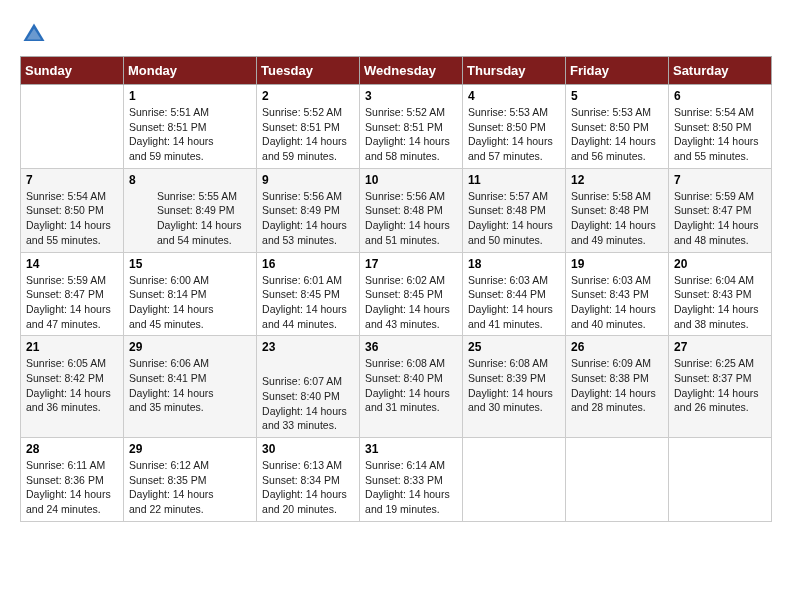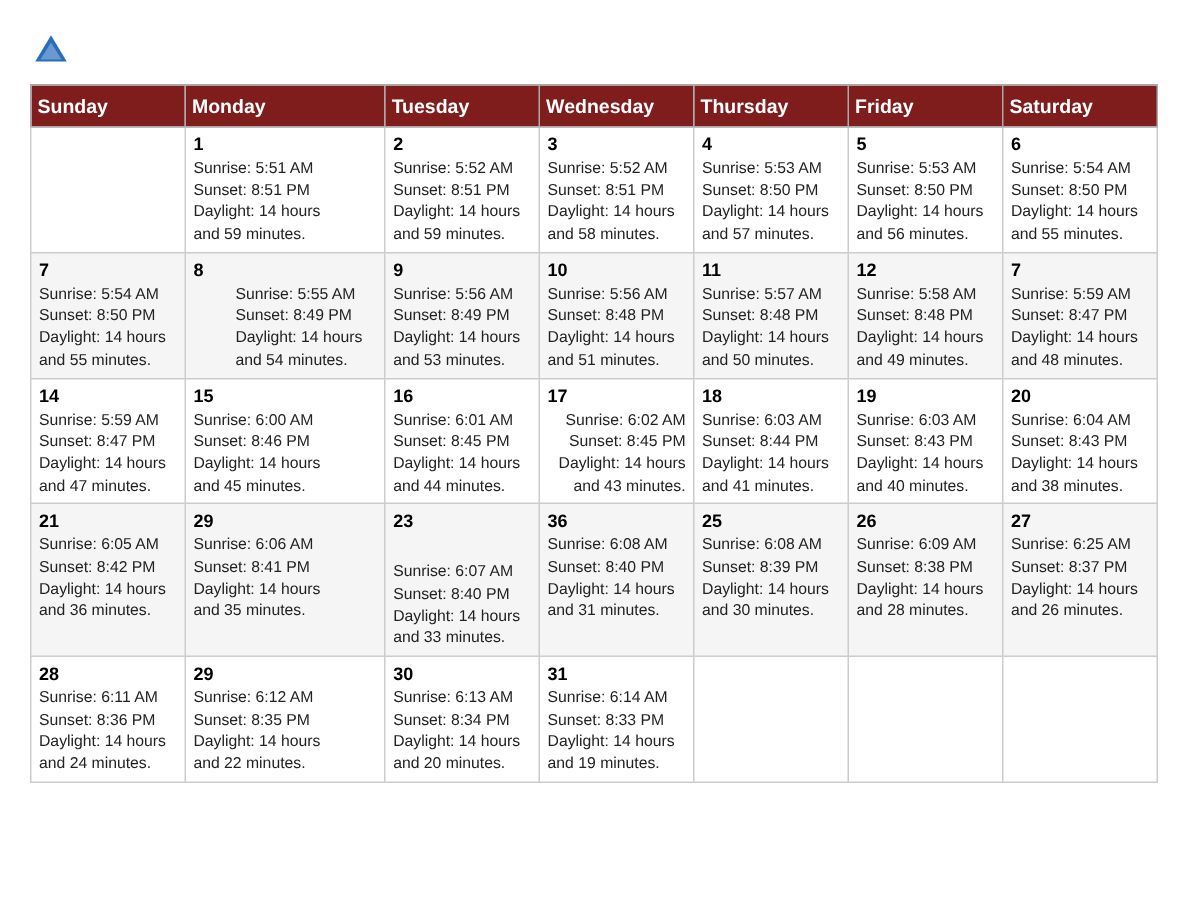--- a/index.html
+++ b/index.html
@@ -226,34 +226,34 @@
         <td>
           <span class="day-number">14</span>
           <div class="day-info" style="white-space: pre-line;">Sunrise: 5:59 AM
 Sunset: 8:47 PM
 Daylight: 14 hours
 and 47 minutes.</div>
         </td>
         <td>
           <span class="day-number">15</span>
           <div class="day-info" style="white-space: pre-line;">Sunrise: 6:00 AM
-Sunset: 8:46 PM
+Sunset: 8:14 PM
 Daylight: 14 hours
 and 45 minutes.</div>
         </td>
         <td>
           <span class="day-number">16</span>
           <div class="day-info" style="white-space: pre-line;">Sunrise: 6:01 AM
 Sunset: 8:45 PM
 Daylight: 14 hours
 and 44 minutes.</div>
         </td>
         <td>
           <span class="day-number">17</span>
-          <div class="day-info" style="white-space: pre-line; text-align: right;">Sunrise: 6:02 AM
+          <div class="day-info" style="white-space: pre-line;">Sunrise: 6:02 AM
 Sunset: 8:45 PM
 Daylight: 14 hours
 and 43 minutes.</div>
         </td>
         <td>
           <span class="day-number">18</span>
           <div class="day-info" style="white-space: pre-line;">Sunrise: 6:03 AM
 Sunset: 8:44 PM
 Daylight: 14 hours
 and 41 minutes.</div>

